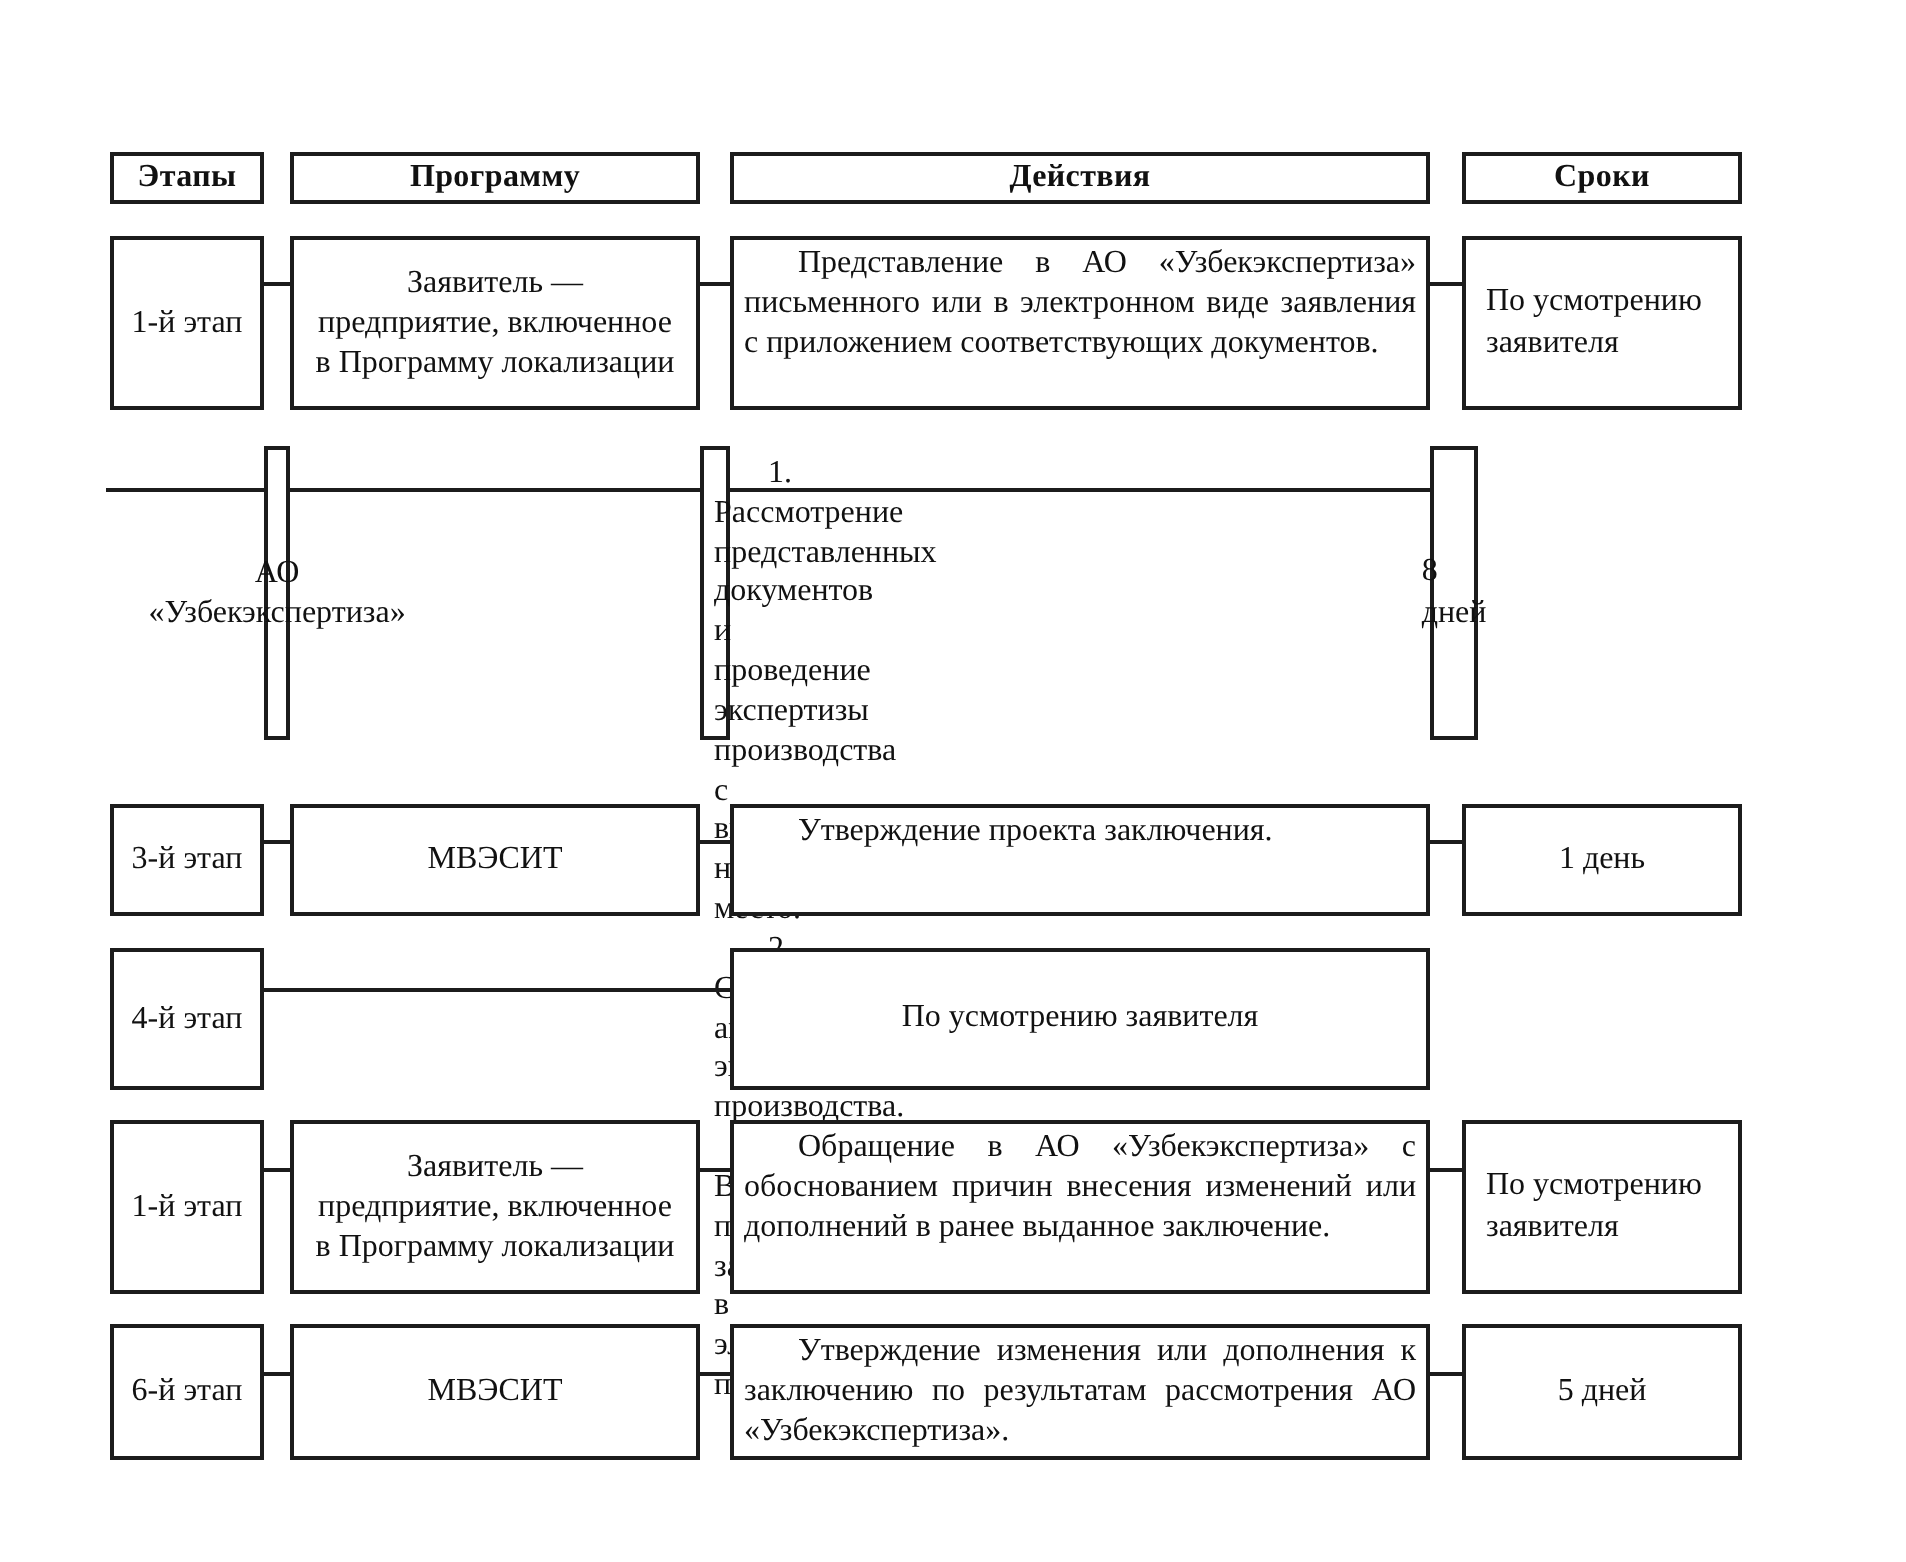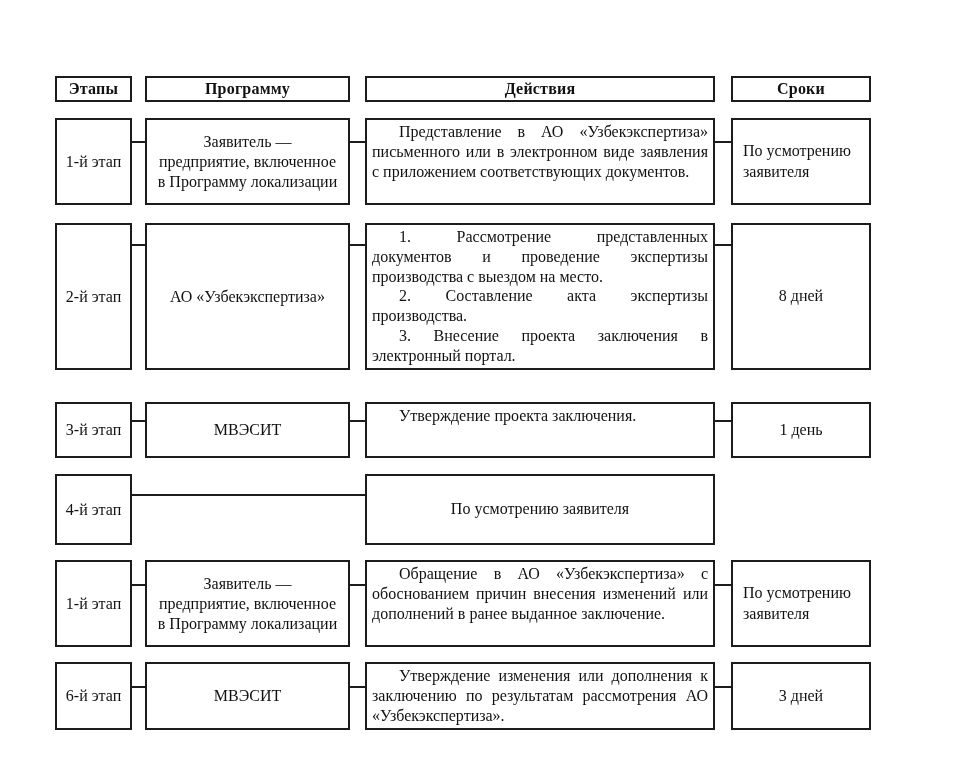--- a/index.html
+++ b/index.html
@@ -117,21 +117,20 @@
       <div class="box actions">
           <p class="para">Представление в АО «Узбекэкспертиза» письменного или в электронном виде заявления с приложением соответствующих документов.</p>
         </div>
       <div class="gap">
           <div class="line"></div>
         </div>
       <div class="box term">По усмотрению заявителя</div>
     </div>
 
     <div class="row" style="height:147px; margin-top:18px; --conn:21px;">
-      <div class="box stage">2-й этап</div>
       <div class="gap">
           <div class="line"></div>
         </div>
       <div class="box subject">АО «Узбекэкспертиза»</div>
       <div class="gap">
           <div class="line"></div>
         </div>
       <div class="box actions">
           <p class="para">1.  Рассмотрение представленных документов и проведение экспертизы производства с выездом на место.</p>
           <p class="para">2.  Составление акта экспертизы производства.</p>
@@ -203,17 +202,17 @@
       <div class="box subject">МВЭСИТ</div>
       <div class="gap">
           <div class="line"></div>
         </div>
       <div class="box actions">
           <p class="para">Утверждение изменения или дополнения к заключению по результатам рассмотрения АО «Узбекэкспертиза».</p>
         </div>
       <div class="gap">
           <div class="line"></div>
         </div>
-      <div class="box term">3 дней</div>
+      <div class="box term">5 дней</div>
     </div>
 
   </div>
 </div>
 
 </body></html>

